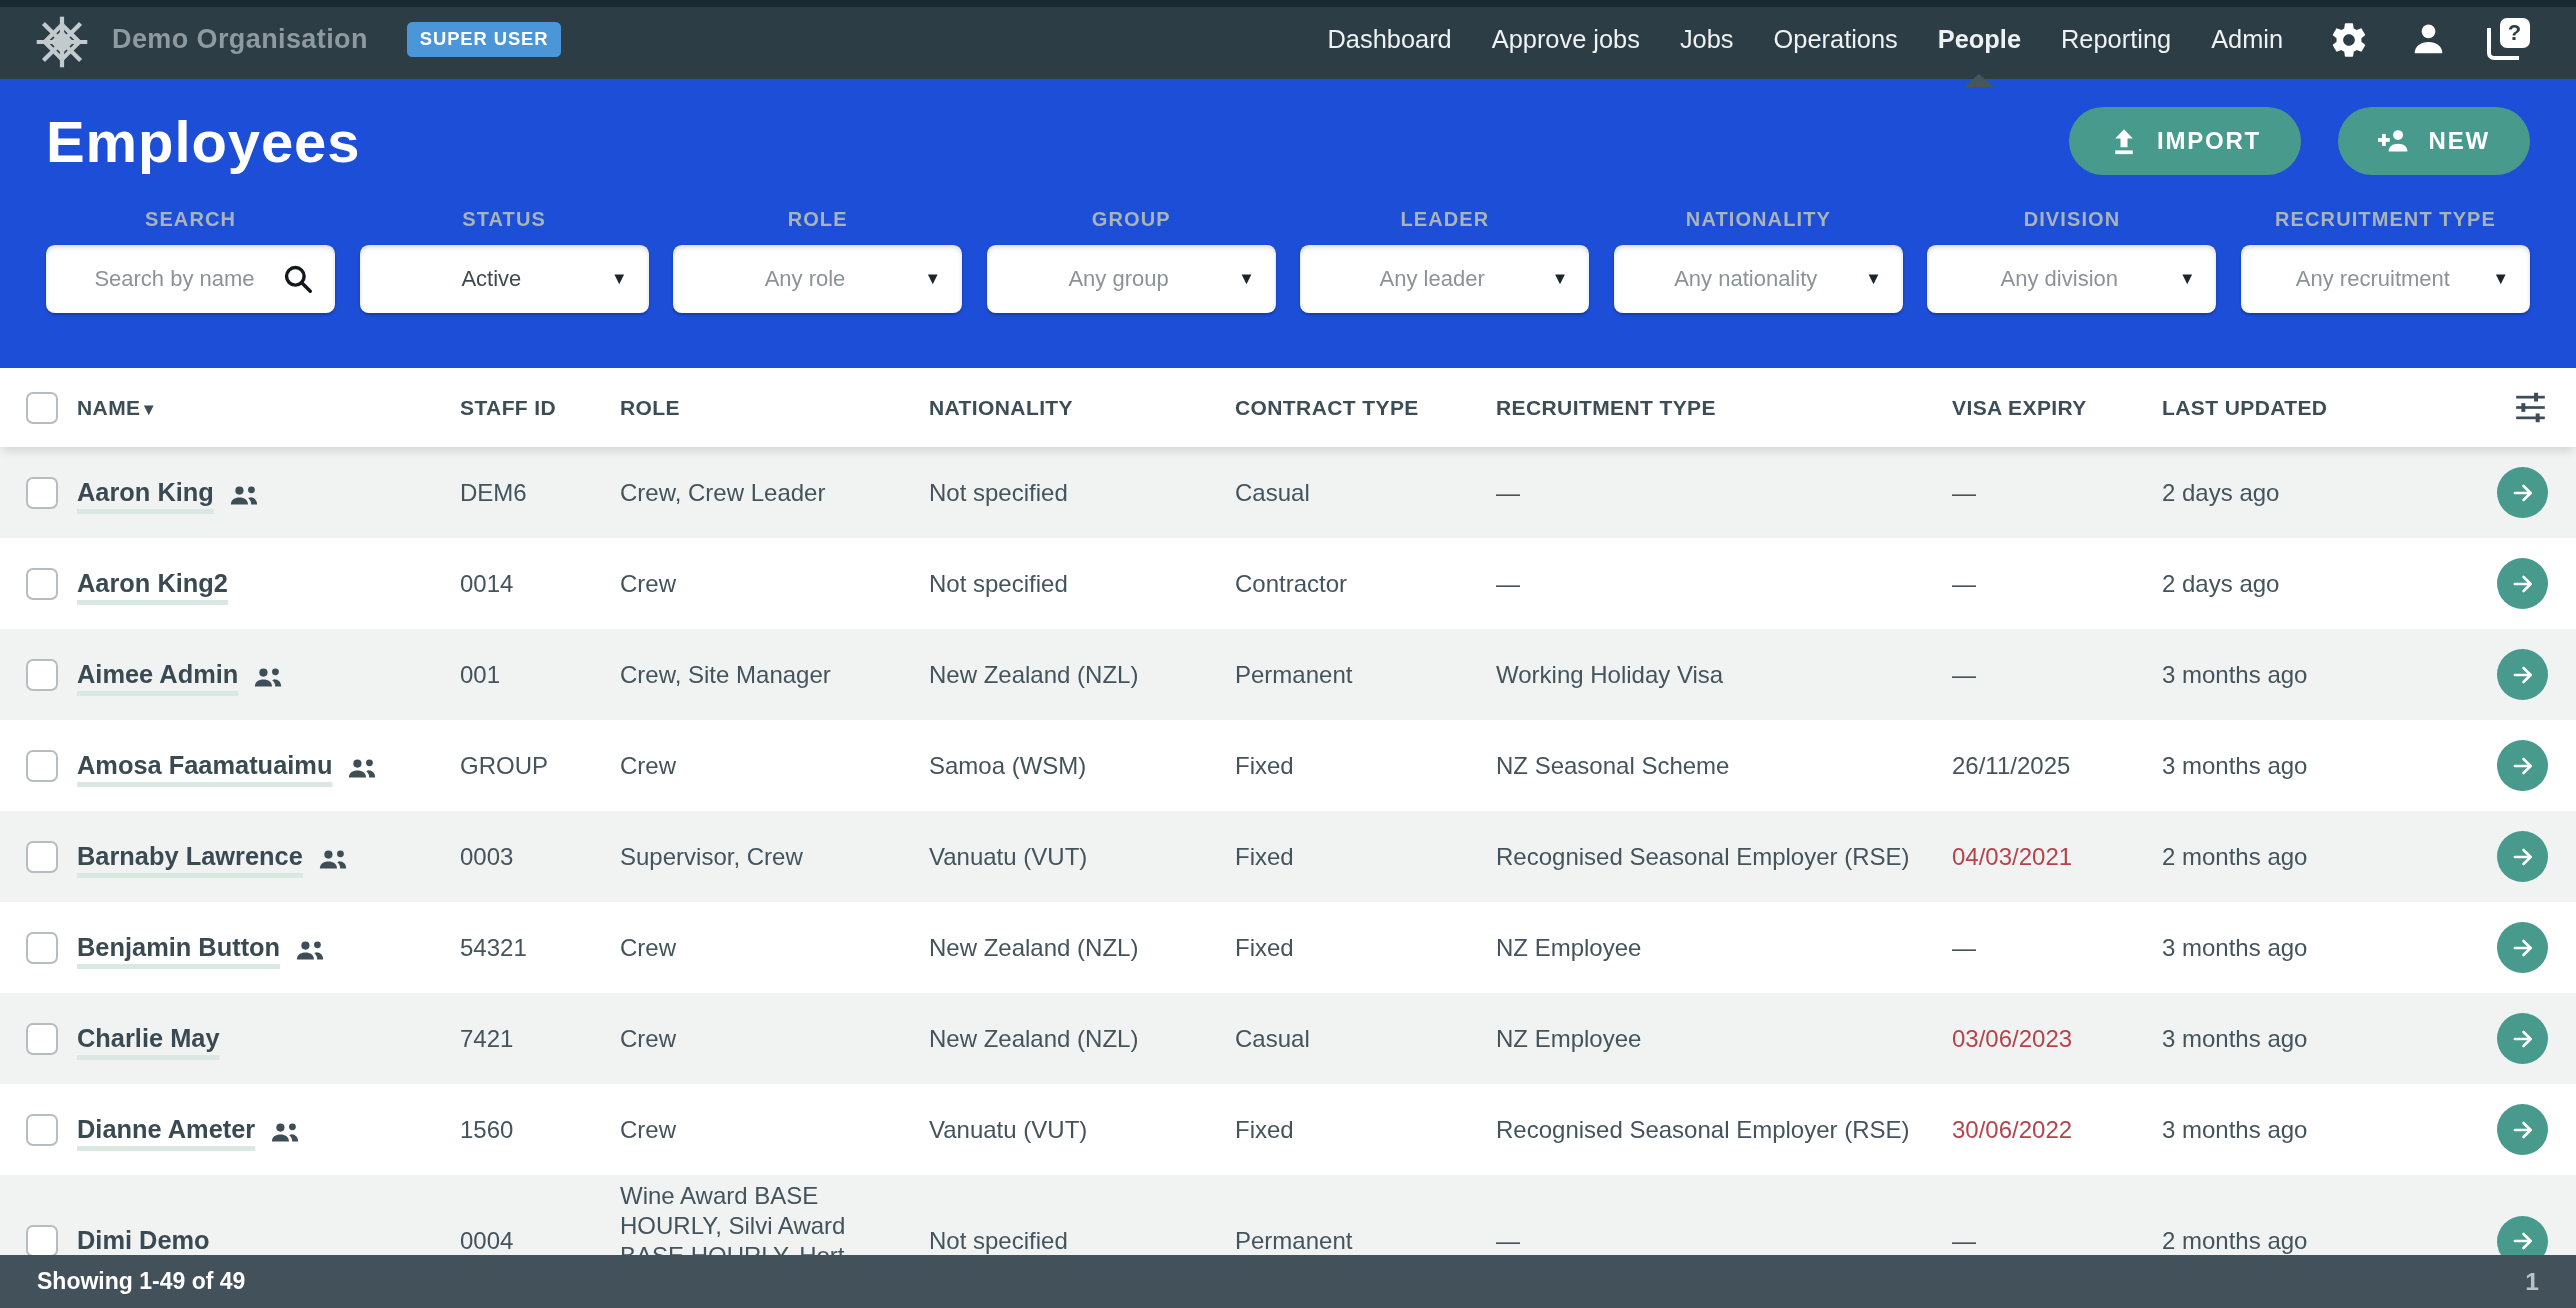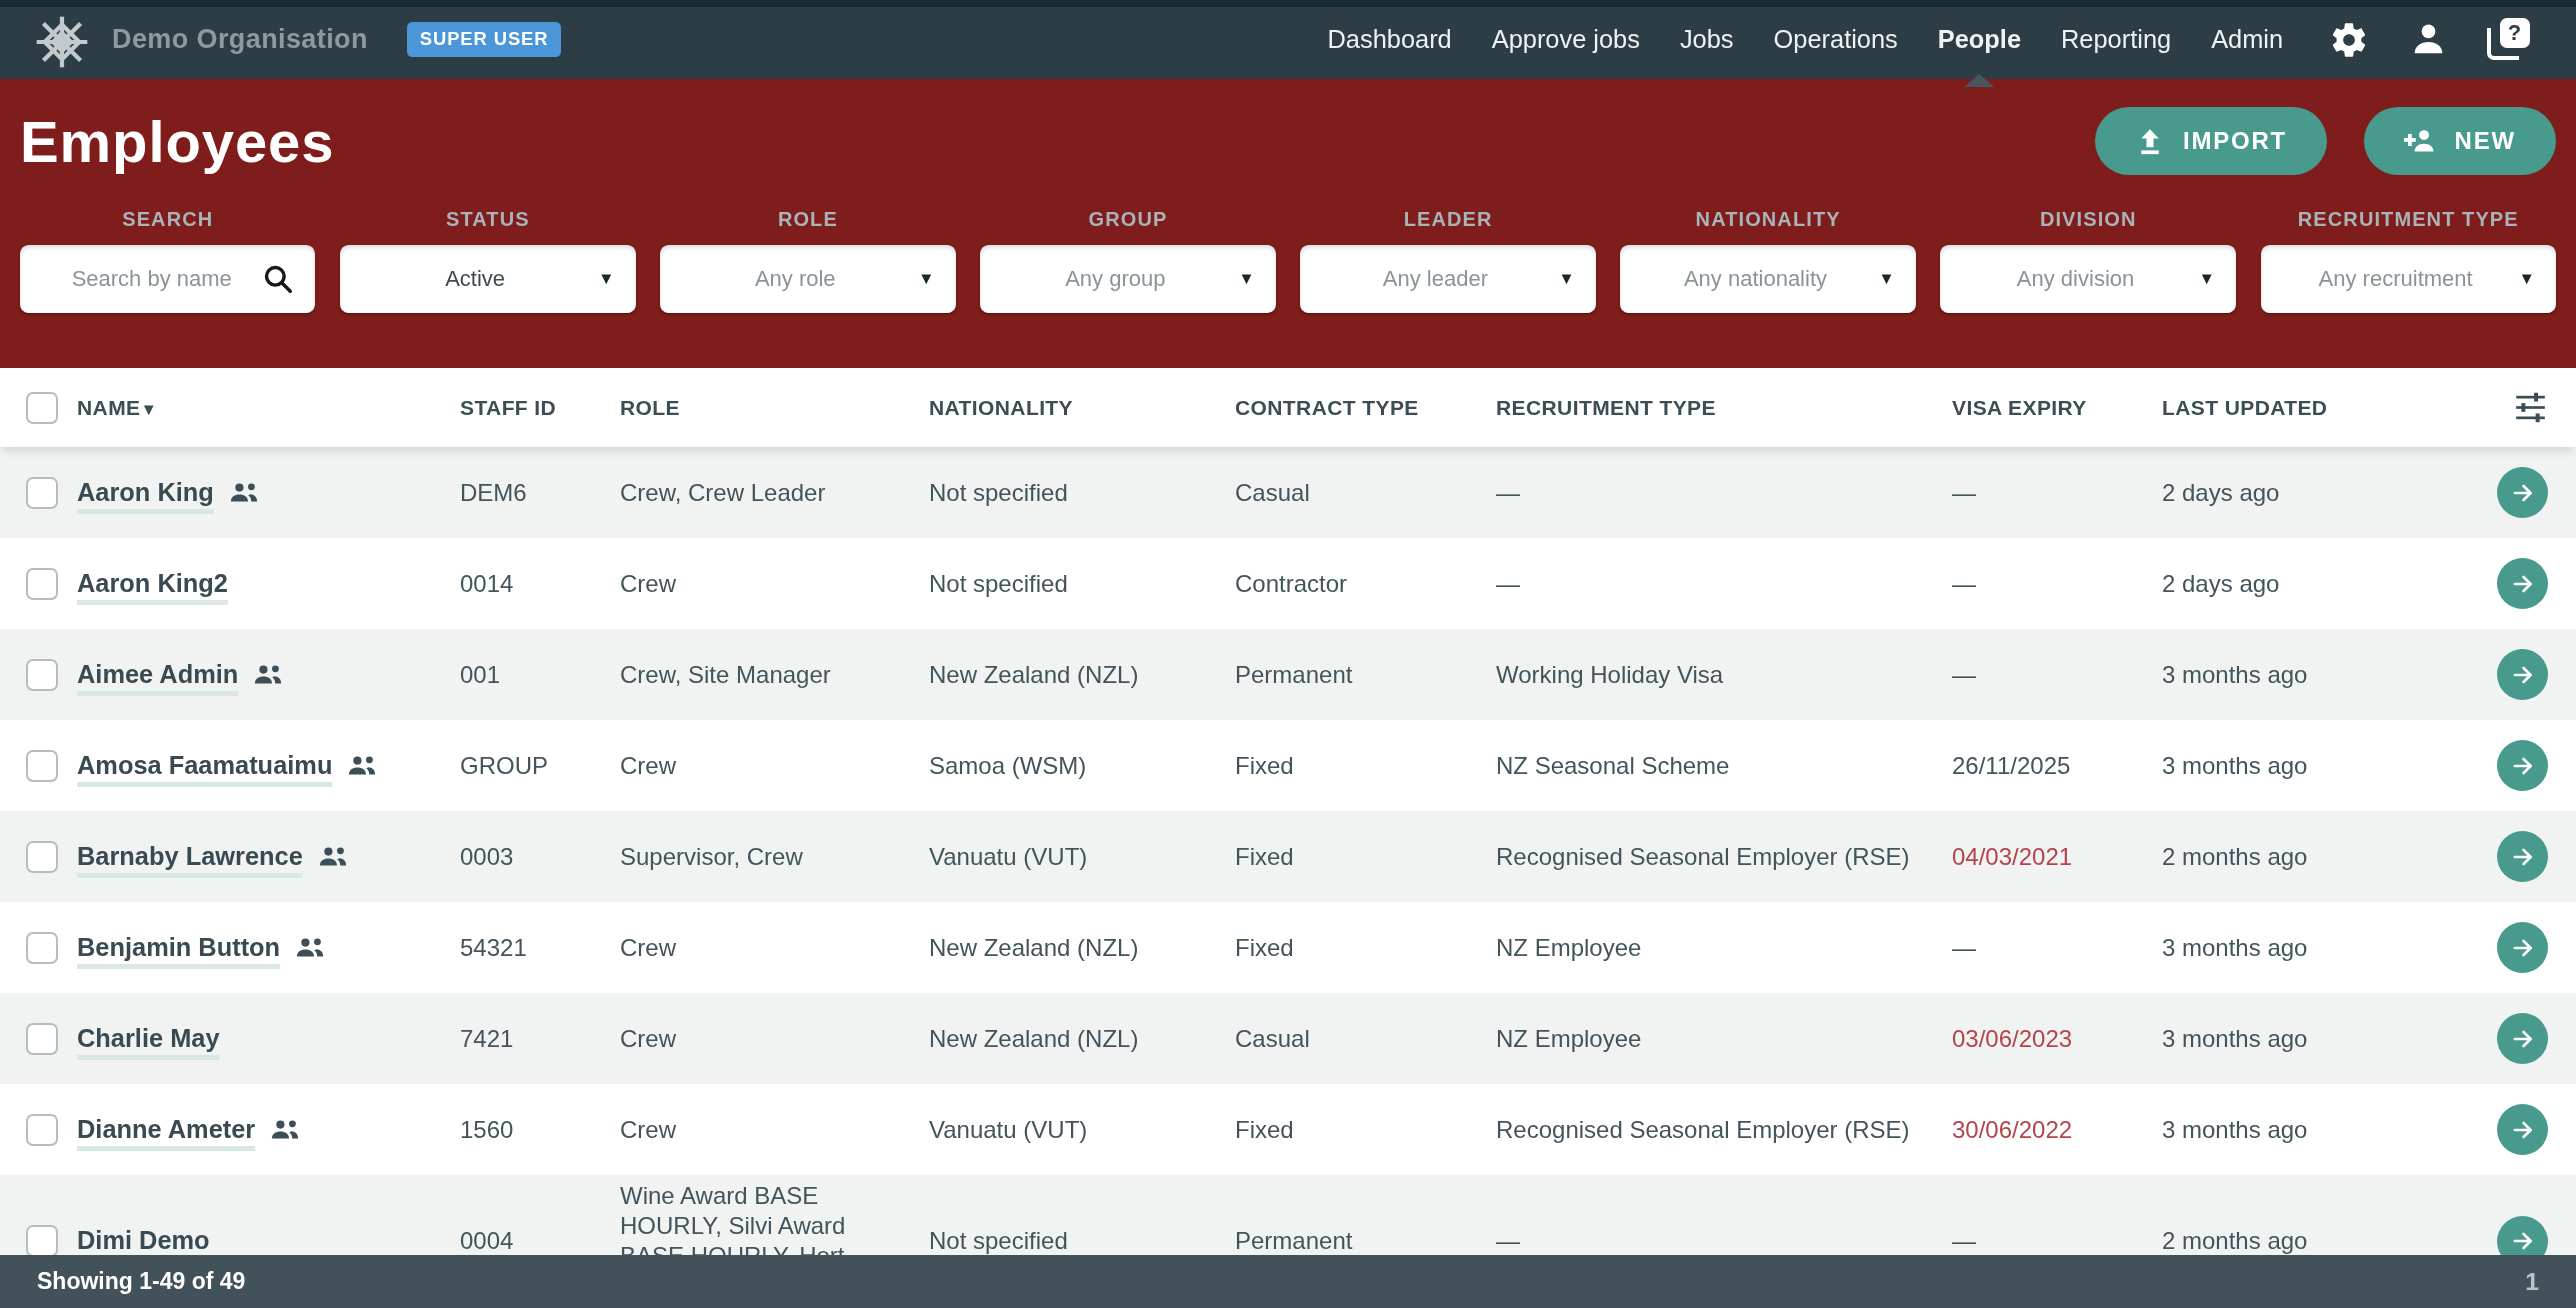--- a/index.html
+++ b/index.html
@@ -40,21 +40,21 @@
   .helppage{
     position:absolute;top:0;right:0;width:30px;height:30px;background:#fff;border-radius:7px;
     display:flex;align-items:center;justify-content:center;
     color:#2d3d45;font-size:22px;font-weight:bold;
   }
   .helpwrap::before{
     content:'';position:absolute;left:1.8px;bottom:1.8px;width:28px;height:28px;
     border-left:4.4px solid #fff;border-bottom:4.4px solid #fff;border-bottom-left-radius:7px;
   }
   
-  .hero{background:#7f1d1d;padding:0 20px;box-sizing:border-box;height:289px;}
+  .hero{background:#1d4ed8;padding:0 46px;box-sizing:border-box;height:289px;}
   .titlerow{display:flex;align-items:center;justify-content:space-between;padding-top:28px;}
   .page-title{color:#ffffff;font-size:58px;font-weight:800;letter-spacing:0.9px;margin:0;}
   .btnrow{display:flex;gap:37px;}
   .pillbtn{
     height:68px;border:none;border-radius:34px;background:#479a8c;color:#fff;
     font-family:inherit;font-size:24px;font-weight:bold;letter-spacing:1.8px;
     display:flex;align-items:center;gap:17.5px;padding:0 40px;cursor:pointer;
   }
   .filters{display:flex;gap:24.6px;margin-top:33px;}
   .filter{flex:1;min-width:0;text-align:center;}
@@ -82,21 +82,21 @@
   .cbcell{padding-left:26px;}
   .cb{
     display:block;width:32px;height:32px;background:#fff;border:2.6px solid #b6bdc1;
     border-radius:7px;box-sizing:border-box;cursor:pointer;
   }
   .rows{position:relative;z-index:1;}
   .trow{height:91px;}
   .trow:nth-child(odd){background:#f1f2f2;}
   .trow.tall{height:132px;}
   .cell{font-size:24px;color:#44545c;padding-right:21px;line-height:1.25;}
-  .namecell{display:flex;align-items:center;gap:14px;padding-right:14px;}
+  .namecell{display:flex;align-items:flex-end;gap:14px;padding-right:14px;}
   .nm{
     font-size:25.4px;font-weight:bold;color:#3a4a52;cursor:pointer;white-space:nowrap;
     text-decoration:underline;text-decoration-color:#d9e8e3;text-decoration-thickness:5.3px;text-underline-offset:8px;
   }
   .red{color:#b5434c;}
   .arrowc{display:flex;justify-content:flex-end;padding-right:28px;}
   .rowbtn{
     width:51px;height:51px;border-radius:50%;background:#479a8c;border:none;cursor:pointer;
     display:flex;align-items:center;justify-content:center;flex:0 0 auto;
   }

